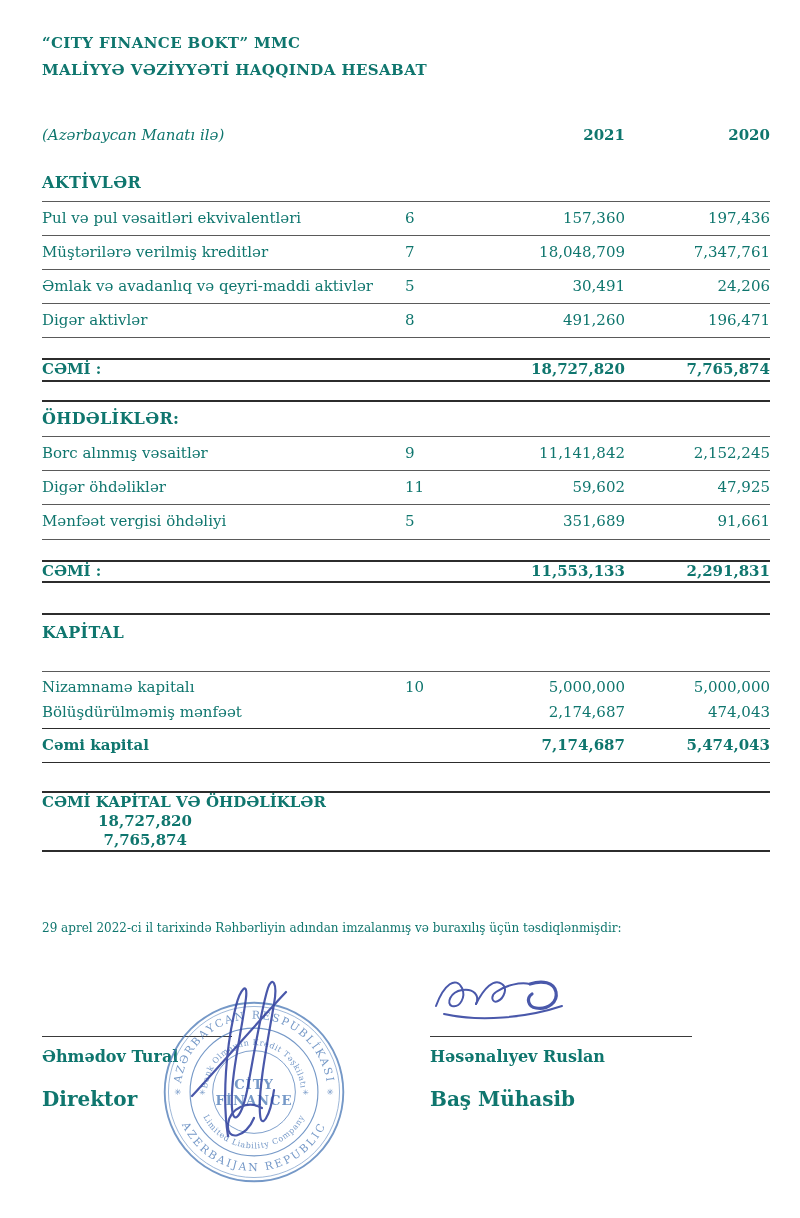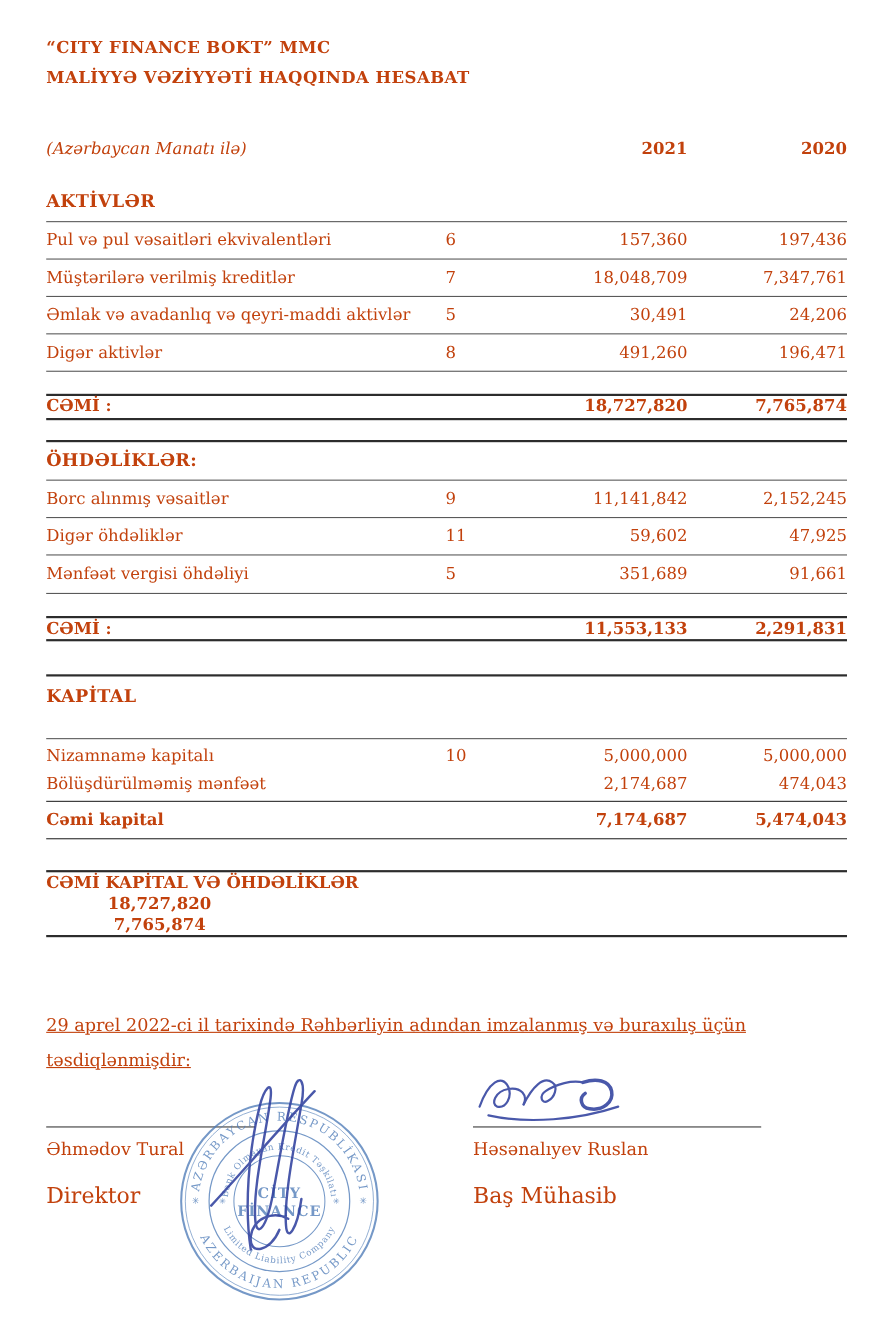--- a/index.html
+++ b/index.html
@@ -1,19 +1,19 @@
 <!DOCTYPE html>
 <html><head>
 <meta charset="utf-8">
 <style>
   * { margin:0; padding:0; box-sizing:border-box; }
   html,body { background:#ffffff; }
   .page {
     position:relative; width:800px; height:1218px; background:#fff;
-    color:#c2410c; font-family:"DejaVu Serif","Liberation Serif",serif;
+    color:#0f766e; font-family:"DejaVu Serif","Liberation Serif",serif;
     padding:34px 30px 0 42px; overflow:hidden; margin:0 auto;
   }
   .bold { font-weight:700; }
   .italic { font-style:italic; }
 
   .company { font-size:15px; font-weight:700; letter-spacing:.4px; }
   .title   { font-size:15px; font-weight:700; letter-spacing:.4px; margin-top:9px; }
 
   .row { display:flex; align-items:baseline; padding:7px 0; font-size:15px; line-height:1.28; }
   .line { border-bottom:1px solid #5a5a5a; }
@@ -30,23 +30,23 @@
   .sec-top { border-top:2px solid #2c2c2c; }
   .kap-heading { border-top:2px solid #2c2c2c; padding:8px 0 14px 0; }
   .eq-first { border-top:1px solid #5a5a5a; padding:6px 0 4px 0; }
   .eq-second { padding:2px 0 5px 0; }
   .eq-total { border-top:1.5px solid #2c2c2c; border-bottom:1.5px solid #2c2c2c; font-weight:700; padding:7px 0; }
 
   .mt14 { margin-top:14px; } .mt20 { margin-top:20px; } .mt26 { margin-top:18px; }
   .mt28 { margin-top:28px;flex-direction:column; } .mt30 { margin-top:30px; } .mt40 { margin-top:40px; }
 
   .footer { position:absolute; left:42px; right:30px; top:916px; height:302px; }
-  .approval { font-size:16px; line-height:2.0; max-width:668px;text-decoration:underline; }
-
-  .sig { position:absolute; top:108px; }
+  .approval { font-size:12px; line-height:2.0; max-width:668px; }
+
+  .sig { position:absolute; top:120px;font-weight:bold; }
   .sig-left  { left:0; width:190px; }
   .sig-right { left:388px; width:262px; }
   .sig-line { border-top:1px solid #3a3a3a; margin-bottom:10px; }
   .sig-name { font-size:16px; }
   .sig-role { font-size:20px; margin-top:21px; }
 
   .stamp { position:absolute; left:118px; top:82px; width:188px; height:188px; opacity:.78; }
   .handsig { position:absolute; }
   .handsig-left  { left:128px; top:52px; width:130px; height:175px; }
   .handsig-right { left:388px; top:52px; width:150px; height:60px; }

